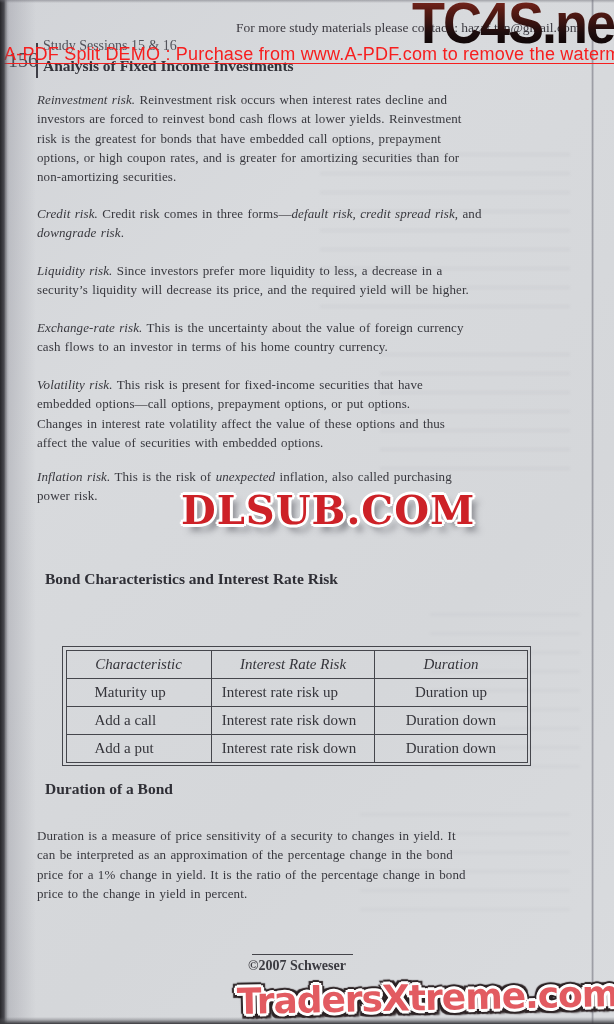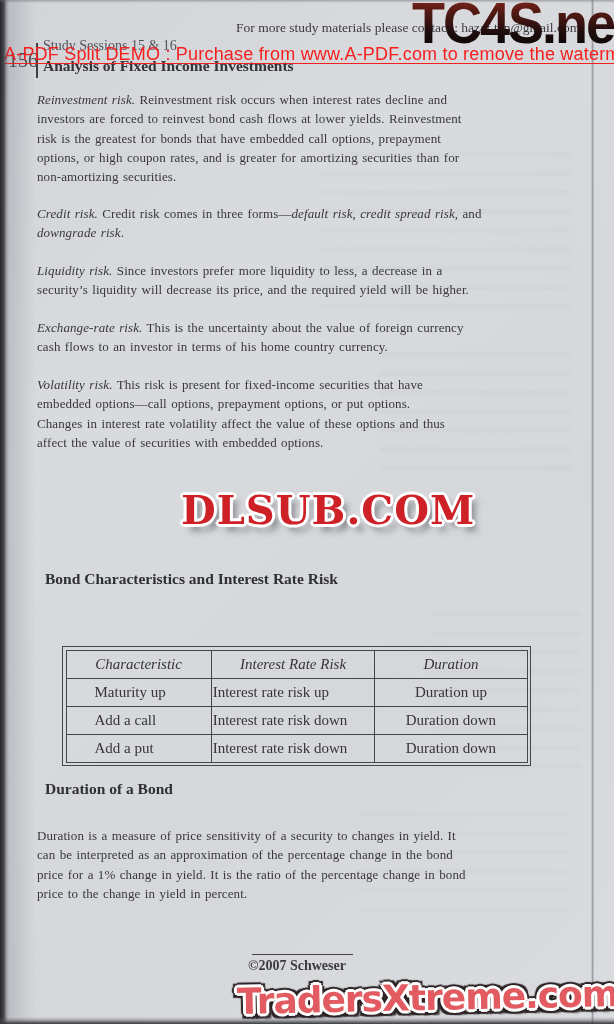--- a/index.html
+++ b/index.html
@@ -45,21 +45,21 @@
   .it{font-style:italic;}
   .sec-head{position:absolute;left:45px;margin:0;font-size:15.5px;font-weight:bold;color:#2f2f36;z-index:2;white-space:nowrap;}
   
   .table-frame{position:absolute;left:62px;top:617px;width:462px;z-index:2;
     border:1.6px solid #45464c;padding:2.5px;margin-top:29px;}
   .risk-table{border-collapse:collapse;width:100%;table-layout:fixed;}
   .risk-table th,.risk-table td{border:1.2px solid #45464c;height:27px;font-size:15px;
     font-weight:normal;color:#35353b;padding:0;}
   .risk-table th{font-style:italic;text-align:center;}
   .risk-table td:nth-child(1){padding-left:28px;}
-  .risk-table td:nth-child(2){padding-left:1px;}
+  .risk-table td:nth-child(2){padding-left:10px;}
   .risk-table td:nth-child(3){text-align:center;}
   
   .dlsub{position:absolute;top:486px;left:181px;z-index:5;white-space:nowrap;
     font-family:"DejaVu Serif",serif;font-weight:bold;font-size:40px;letter-spacing:1px;color:#cd2127;
     text-shadow:-3px 0 0 #fff,3px 0 0 #fff,0 -3px 0 #fff,0 3px 0 #fff,
       -2px -2px 0 #fff,2px -2px 0 #fff,-2px 2px 0 #fff,2px 2px 0 #fff,
       6px 7px 6px rgba(70,70,78,.55);}
   .traders{position:absolute;bottom:6px;right:-4px;z-index:6;white-space:nowrap;
     font-family:"DejaVu Sans",sans-serif;font-weight:bold;font-size:36px;letter-spacing:-1px;color:#e25b61;
     transform:rotate(-1.2deg);
@@ -100,20 +100,22 @@
   <p class="body-par" style="top:204px"><span class="it">Credit risk.</span><span> Credit risk comes in three forms—</span><span class="it">default risk, credit spread risk</span><span>, and
 </span><span class="it">downgrade risk</span><span>.</span></p>
   <p class="body-par" style="top:261px"><span class="it">Liquidity risk.</span><span> Since investors prefer more liquidity to less, a decrease in a
 security’s liquidity will decrease its price, and the required yield will be higher.</span></p>
   <p class="body-par" style="top:318px"><span class="it">Exchange-rate risk.</span><span> This is the uncertainty about the value of foreign currency
 cash flows to an investor in terms of his home country currency.</span></p>
   <p class="body-par" style="top:375px"><span class="it">Volatility risk.</span><span> This risk is present for fixed-income securities that have
 embedded options—call options, prepayment options, or put options.
 Changes in interest rate volatility affect the value of these options and thus
 affect the value of securities with embedded options.</span></p>
+  <p class="body-par" style="top:467px"><span class="it">Inflation risk.</span><span> This is the risk of </span><span class="it">unexpected</span><span> inflation, also called purchasing
+power risk.</span></p>
 
   <div class="dlsub">DLSUB.COM</div>
 
   <h3 class="sec-head" style="top:570px">Bond Characteristics and Interest Rate Risk</h3>
 
   <div class="table-frame">
     <table class="risk-table">
       <colgroup>
           <col style="width:31.5%">
           <col style="width:35.5%">

